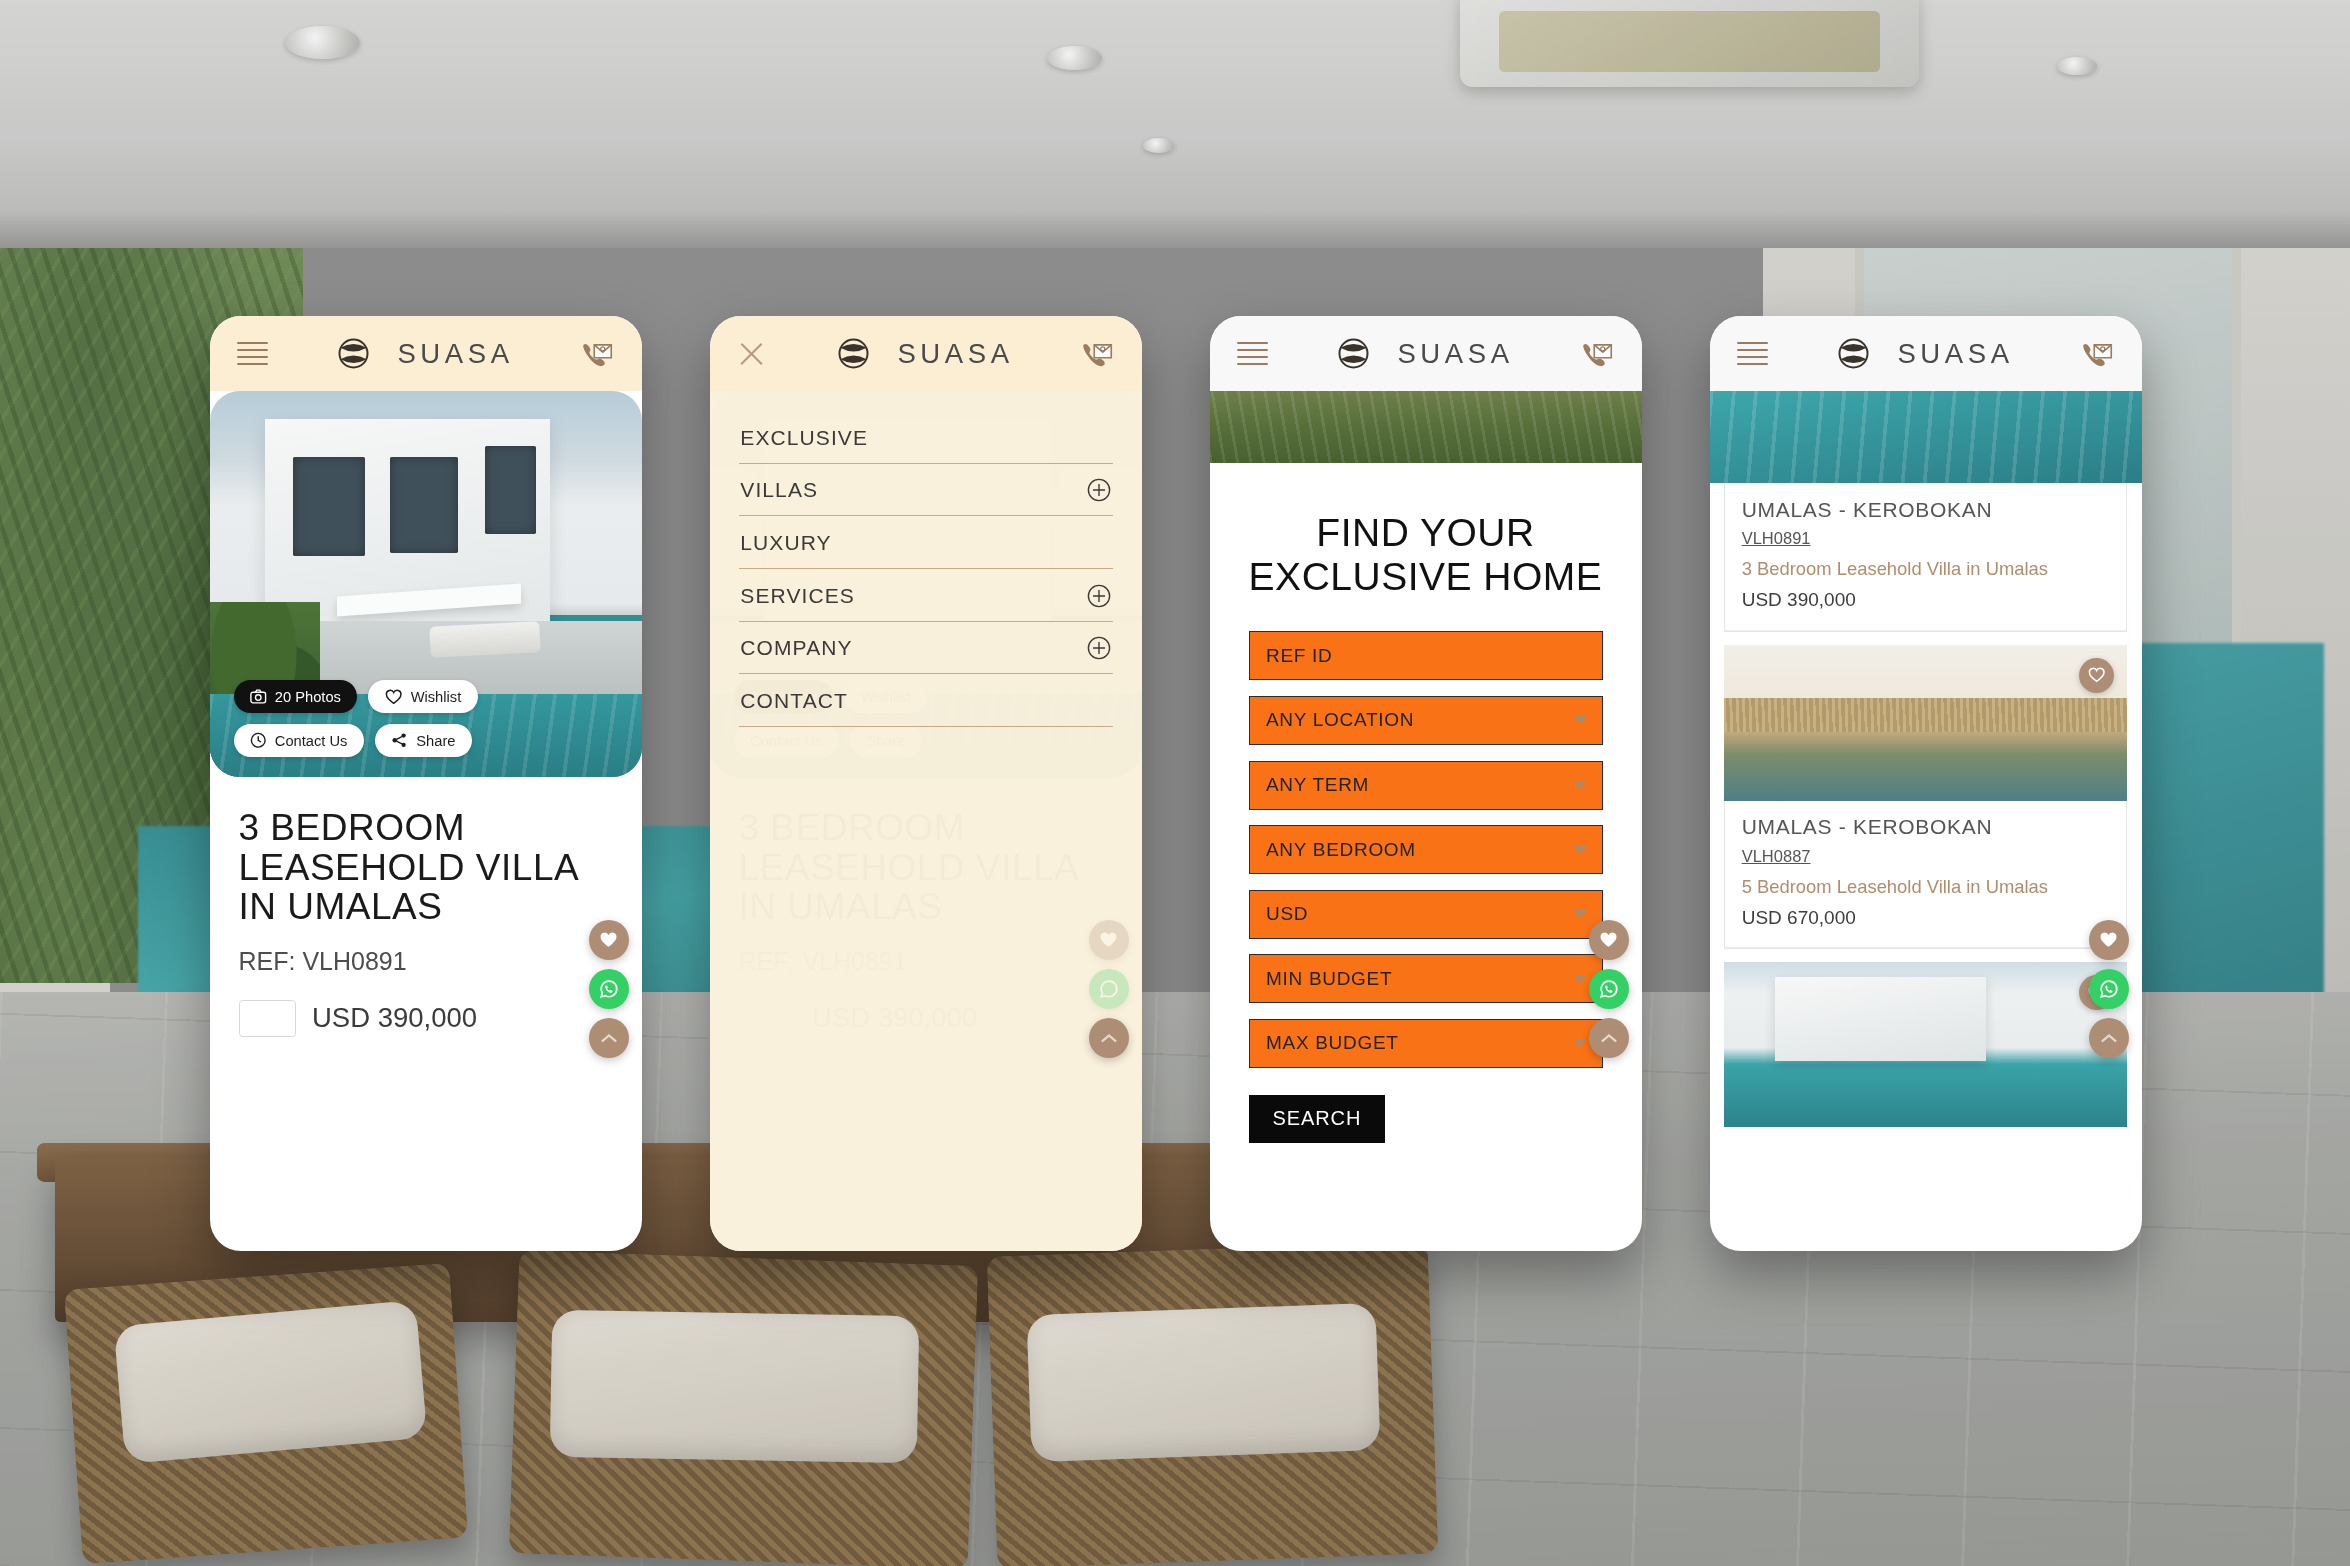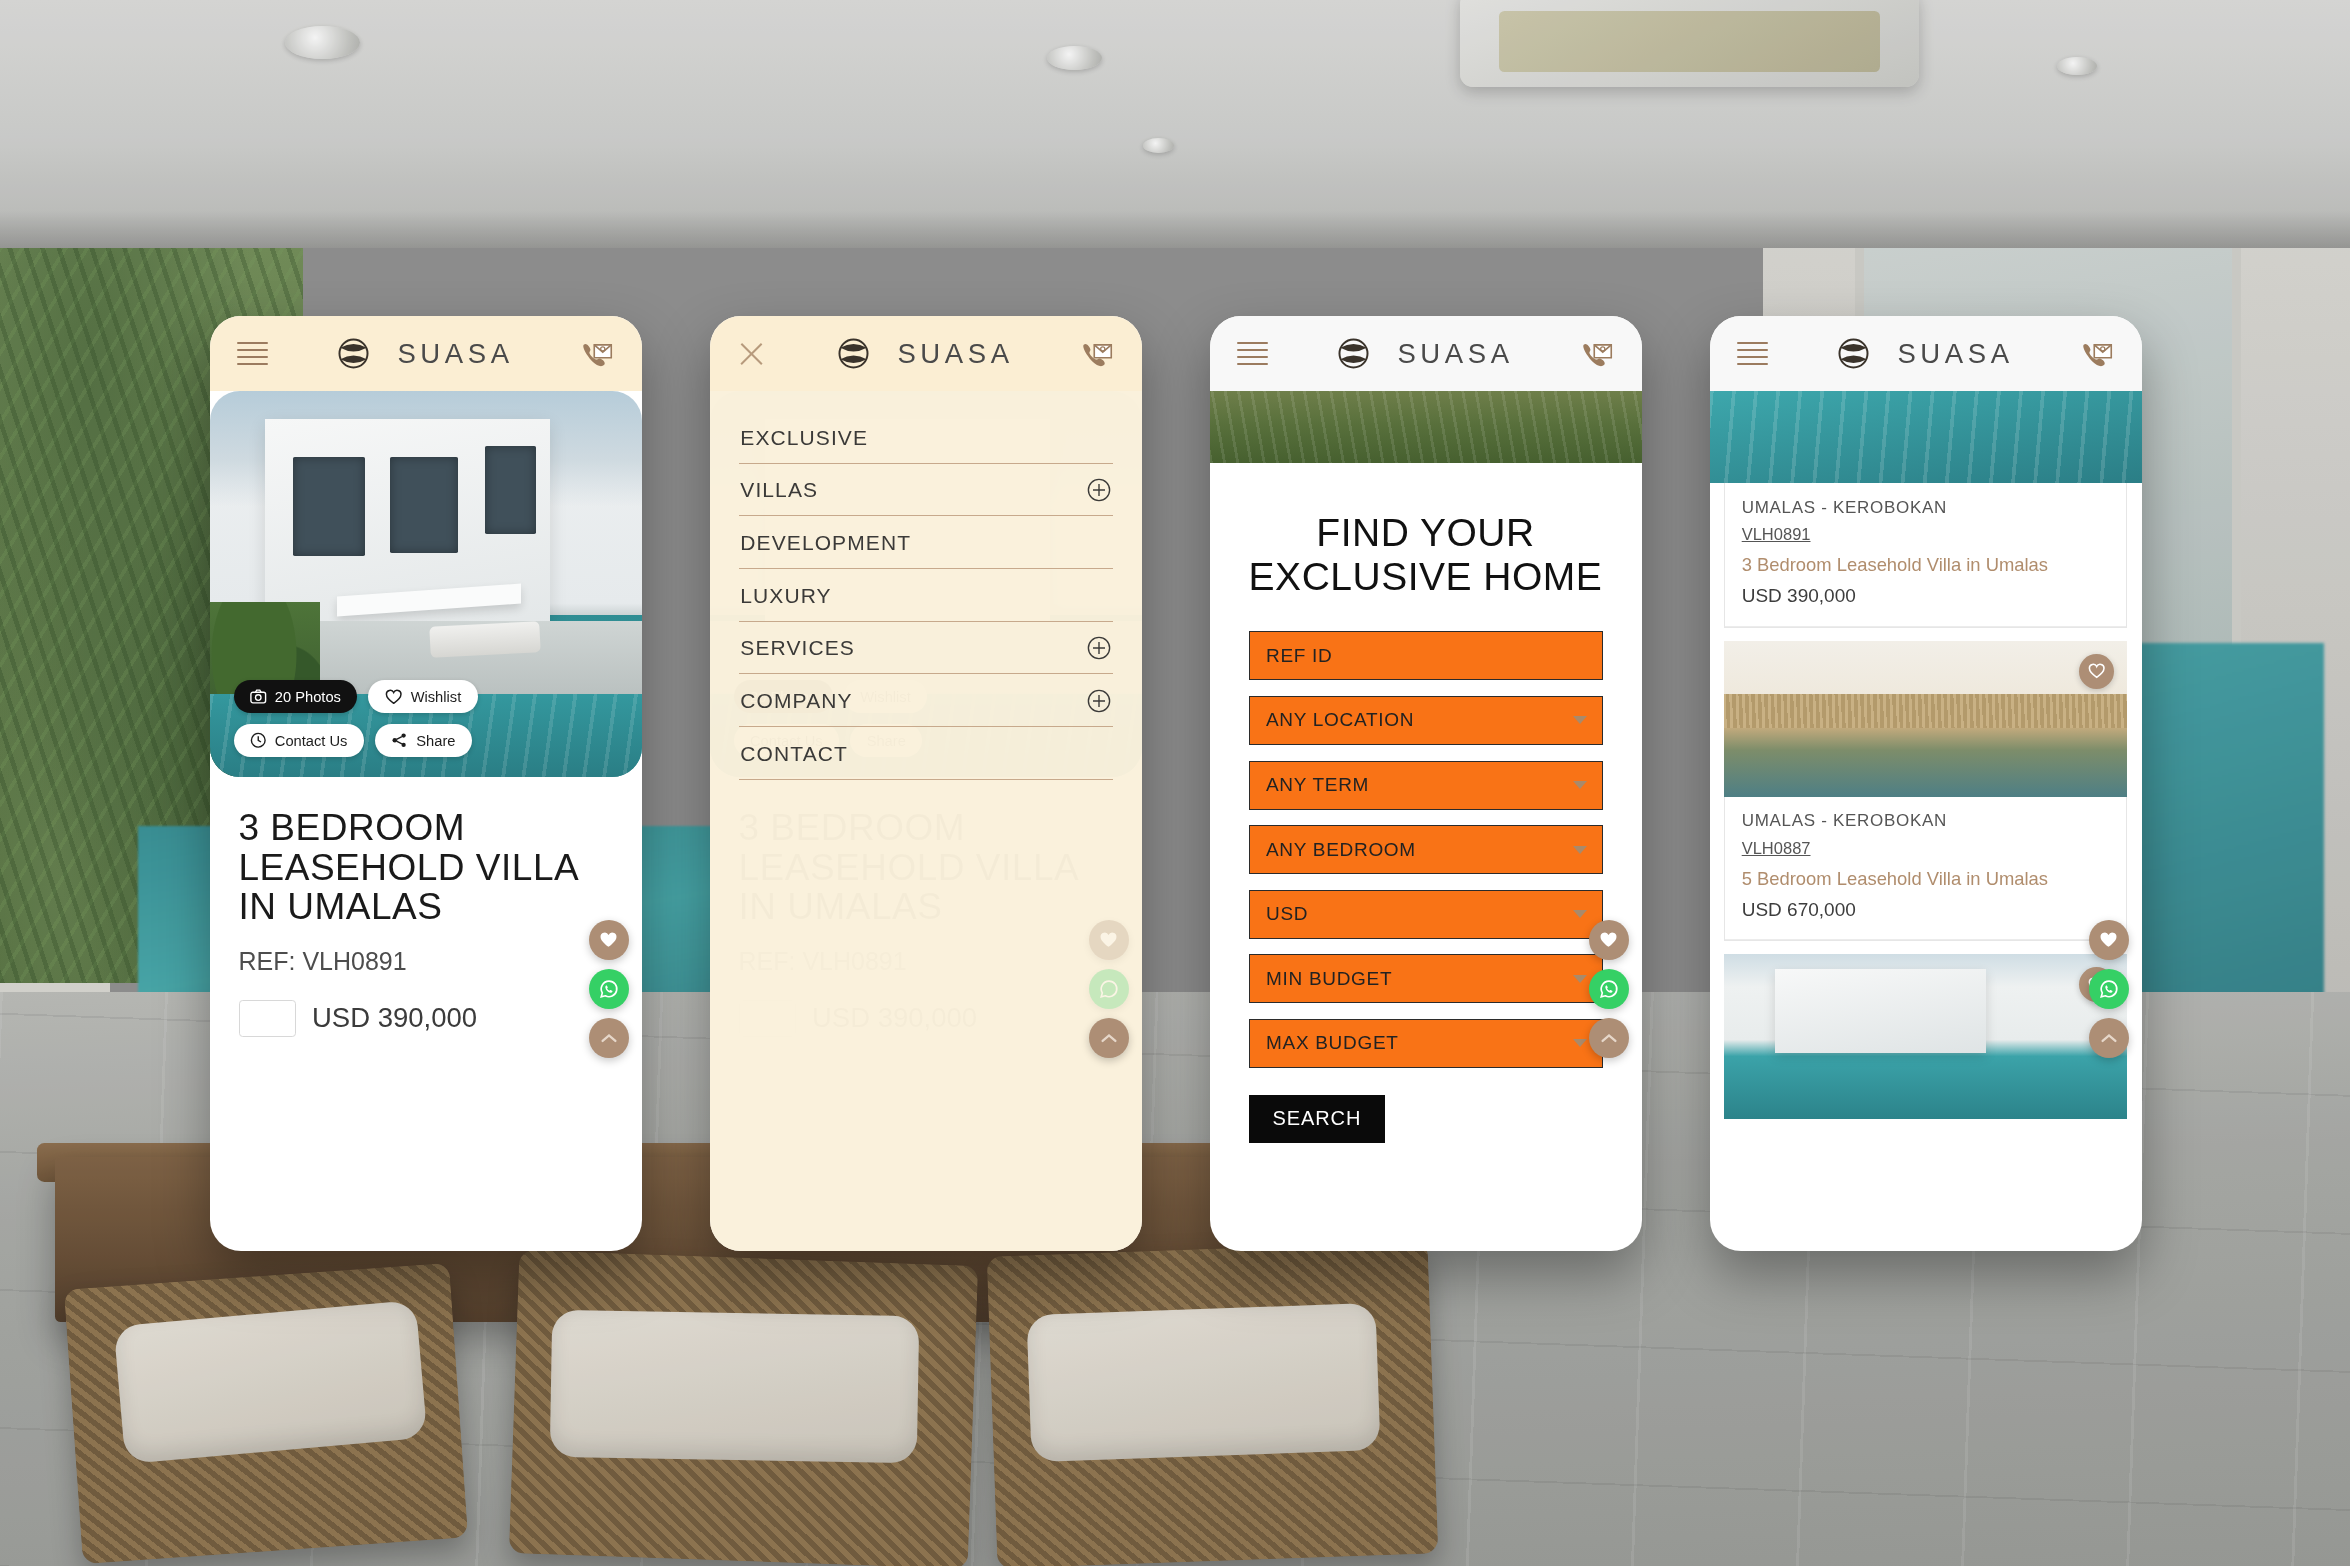--- a/index.html
+++ b/index.html
@@ -330,21 +330,21 @@
     background: linear-gradient(170deg, #f7f8f8, #dfe4e5);
     box-shadow: 0 3.7px 11px rgba(0,0,0,.14);
   }
   .heart-btn {
     position: absolute; right: 13px; top: 13px; width: 35px; height: 35px;
     border-radius: 50%; background: #ad8e75;
     display: flex; align-items: center; justify-content: center; cursor: pointer;
     box-shadow: 0 1.8px 6.4px rgba(0,0,0,.2);
   }
   .lst-body { padding: 14.7px 16.5px 18.4px 16.5px; border-bottom: 0.9px solid #ececec; }
-  .lst-loc { font-size: 17px; letter-spacing: 0.7px; color: #555; }
+  .lst-loc { font-size: 21px; letter-spacing: 0.7px; color: #555; }
   .lst-ref { font-size: 16.5px; color: #555; margin-top: 7.3px; text-decoration: underline; }
   .lst-name { font-size: 18.4px; color: #b08d6d; margin-top: 10px; }
   .lst-price { font-size: 19px; color: #3d3d3d; margin-top: 9.2px; }
   .lst-card { padding: 0 14.7px; }
   .lst-card-inner { border: 0.9px solid #e6e6e6; border-top: none; }
 </style>
 </head>
 <body>
 
 <div class="bg-photo">
@@ -534,23 +534,20 @@
           <span>EXCLUSIVE</span>
         </li>
         <li class="menu-item">
           <span>VILLAS</span>
           <svg class="plus-ico" viewBox="0 0 26 26">
             <circle cx="13" cy="13" r="11.5" fill="none" stroke="#3b3a38" stroke-width="1.5"></circle>
             <path d="M13 6.5v13M6.5 13h13" stroke="#3b3a38" stroke-width="1.5"></path>
           </svg>
         </li>
         <li class="menu-item">
-          <span>DEVELOPMENT</span>
-        </li>
-        <li class="menu-item">
           <span>LUXURY</span>
         </li>
         <li class="menu-item">
           <span>SERVICES</span>
           <svg class="plus-ico" viewBox="0 0 26 26">
             <circle cx="13" cy="13" r="11.5" fill="none" stroke="#3b3a38" stroke-width="1.5"></circle>
             <path d="M13 6.5v13M6.5 13h13" stroke="#3b3a38" stroke-width="1.5"></path>
           </svg>
         </li>
         <li class="menu-item">

